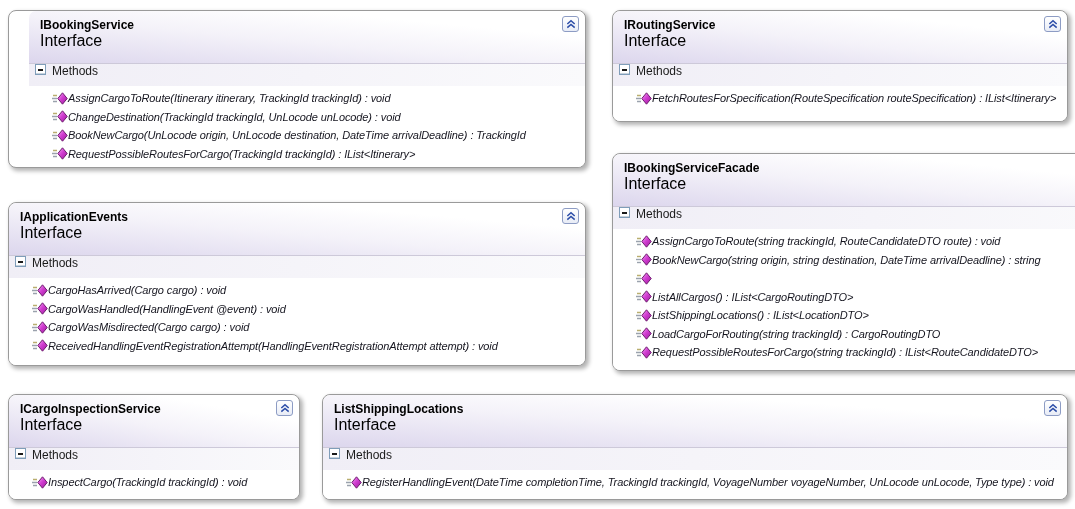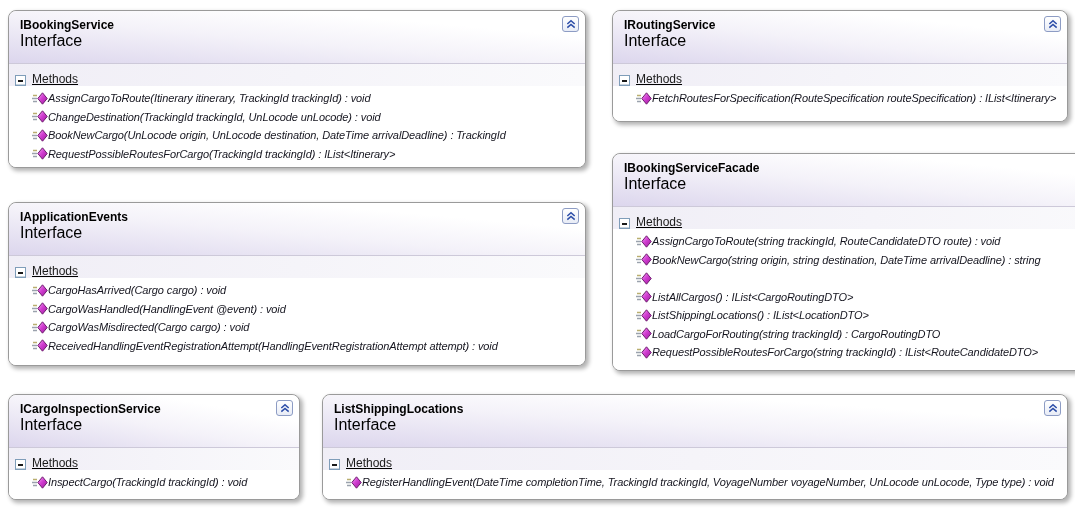--- a/index.html
+++ b/index.html
@@ -50,26 +50,25 @@
     border-radius: 3px;
     background: linear-gradient(#ffffff, #e8ecf6);
     display: flex; align-items: center; justify-content: center;
     cursor: pointer;
     padding: 0;
   }
   .compartment-header {
     flex: none;
     height: 23px;
     display: flex;
-    align-items: flex-end;
+    align-items: flex-start;
     gap: 6px;
     padding-left: 6px;
     border-top: 1px solid #cdc9d9;
     background: linear-gradient(to right, #f0eef6, #fafafc);
-    text-decoration: underline;
   }
   .expander {
     width: 11px; height: 11px;
     border: 1px solid #7f9db9;
     background: #ffffff;
     display: inline-flex;
     align-items: center; justify-content: center;
     box-shadow: inset 0 -1px 0 #c7d2dd;
     cursor: pointer;
     flex: none;
@@ -112,21 +111,21 @@
     </g>
     <g id="dbl-chevron-up" fill="none" stroke="#2d4ea8" stroke-width="1.7">
       <path d="M2.5 6.5 L6.5 3 L10.5 6.5"></path>
       <path d="M2.5 10.5 L6.5 7 L10.5 10.5"></path>
     </g>
   </defs>
 </svg>
 
 <div class="canvas">
 
-  <div class="uml-box" style="left:8px; top:10px; width:578px; height:158px;">
+  <div class="uml-box" style="left:8px; top:10px; width:578px; height:158px;padding-left:20px;">
     <div class="box-header">
       <div class="class-title">IBookingService</div>
       <div class="stereotype">Interface</div>
       <button class="collapse-btn">
         <svg viewBox="0 0 13 13" width="12" height="12">
             <use href="#dbl-chevron-up"></use>
           </svg>
       </button>
     </div>
     <div class="compartment-header">

